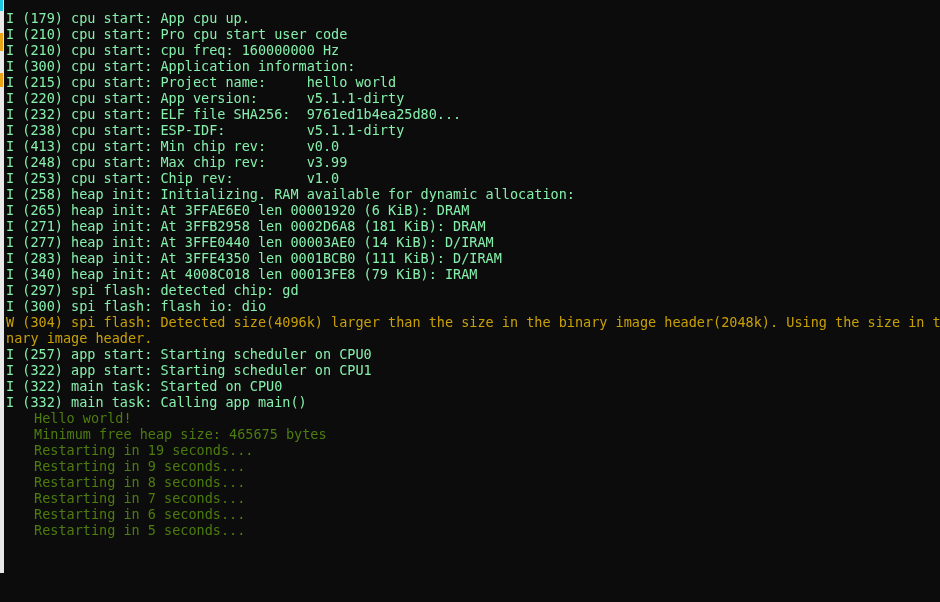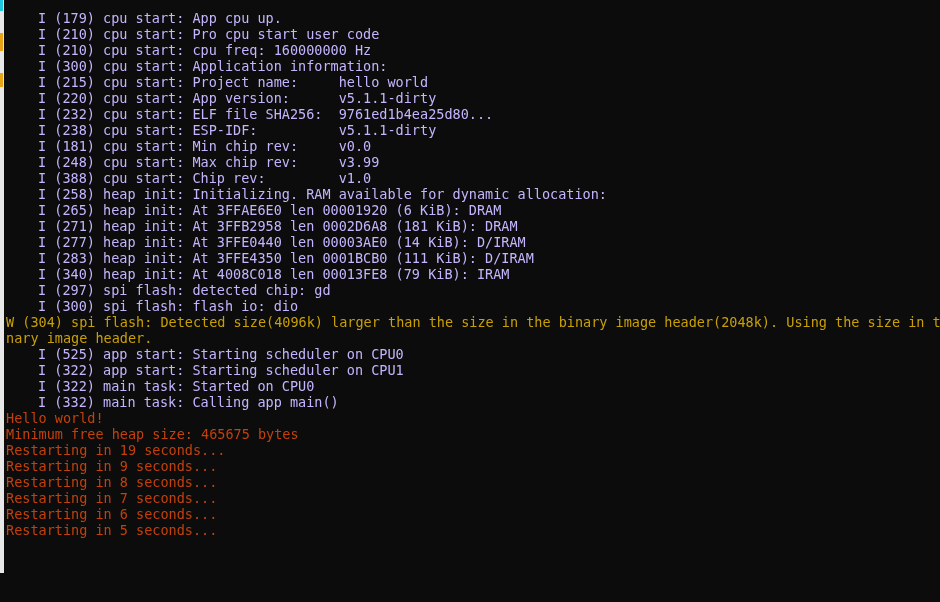--- a/index.html
+++ b/index.html
@@ -46,53 +46,53 @@
   .line {
     display: block;
     height: 16px;
     line-height: 16px;
     font-size: 13.5px;
     letter-spacing: 0px;
     white-space: pre;
     padding-left: 6px;
     overflow: hidden;
   }
-  .c-green  { color: #c4b5fd; margin-left: 32px; }
+  .c-green  { color: #86efac; }
   .c-yellow { color: #c8a006; }
-  .c-white  { color: #c2410c; }
+  .c-white  { color: #4d7c0f; margin-left: 28px; }
 </style>
 </head>
 <body>
 
 <div id="terminal-window">
 
   <div id="console">
     <div id="lines-container">
         <span class="line c-green">I (179) cpu_start: App cpu up.</span>
         <span class="line c-green">I (210) cpu_start: Pro cpu start user code</span>
         <span class="line c-green">I (210) cpu_start: cpu freq: 160000000 Hz</span>
         <span class="line c-green">I (300) cpu_start: Application information:</span>
         <span class="line c-green">I (215) cpu_start: Project name:     hello_world</span>
         <span class="line c-green">I (220) cpu_start: App version:      v5.1.1-dirty</span>
         <span class="line c-green">I (232) cpu_start: ELF file SHA256:  9761ed1b4ea25d80...</span>
         <span class="line c-green">I (238) cpu_start: ESP-IDF:          v5.1.1-dirty</span>
-        <span class="line c-green">I (181) cpu_start: Min chip rev:     v0.0</span>
+        <span class="line c-green">I (413) cpu_start: Min chip rev:     v0.0</span>
         <span class="line c-green">I (248) cpu_start: Max chip rev:     v3.99</span>
-        <span class="line c-green">I (388) cpu_start: Chip rev:         v1.0</span>
+        <span class="line c-green">I (253) cpu_start: Chip rev:         v1.0</span>
         <span class="line c-green">I (258) heap_init: Initializing. RAM available for dynamic allocation:</span>
         <span class="line c-green">I (265) heap_init: At 3FFAE6E0 len 00001920 (6 KiB): DRAM</span>
         <span class="line c-green">I (271) heap_init: At 3FFB2958 len 0002D6A8 (181 KiB): DRAM</span>
         <span class="line c-green">I (277) heap_init: At 3FFE0440 len 00003AE0 (14 KiB): D/IRAM</span>
         <span class="line c-green">I (283) heap_init: At 3FFE4350 len 0001BCB0 (111 KiB): D/IRAM</span>
         <span class="line c-green">I (340) heap_init: At 4008C018 len 00013FE8 (79 KiB): IRAM</span>
         <span class="line c-green">I (297) spi_flash: detected chip: gd</span>
         <span class="line c-green">I (300) spi_flash: flash io: dio</span>
         <span class="line c-yellow">W (304) spi_flash: Detected size(4096k) larger than the size in the binary image header(2048k). Using the size in the bi</span>
         <span class="line c-yellow">nary image header.</span>
-        <span class="line c-green">I (525) app_start: Starting scheduler on CPU0</span>
+        <span class="line c-green">I (257) app_start: Starting scheduler on CPU0</span>
         <span class="line c-green">I (322) app_start: Starting scheduler on CPU1</span>
         <span class="line c-green">I (322) main_task: Started on CPU0</span>
         <span class="line c-green">I (332) main_task: Calling app_main()</span>
         <span class="line c-white">Hello world!</span>
         <span class="line c-white">Minimum free heap size: 465675 bytes</span>
         <span class="line c-white">Restarting in 19 seconds...</span>
         <span class="line c-white">Restarting in 9 seconds...</span>
         <span class="line c-white">Restarting in 8 seconds...</span>
         <span class="line c-white">Restarting in 7 seconds...</span>
         <span class="line c-white">Restarting in 6 seconds...</span>

